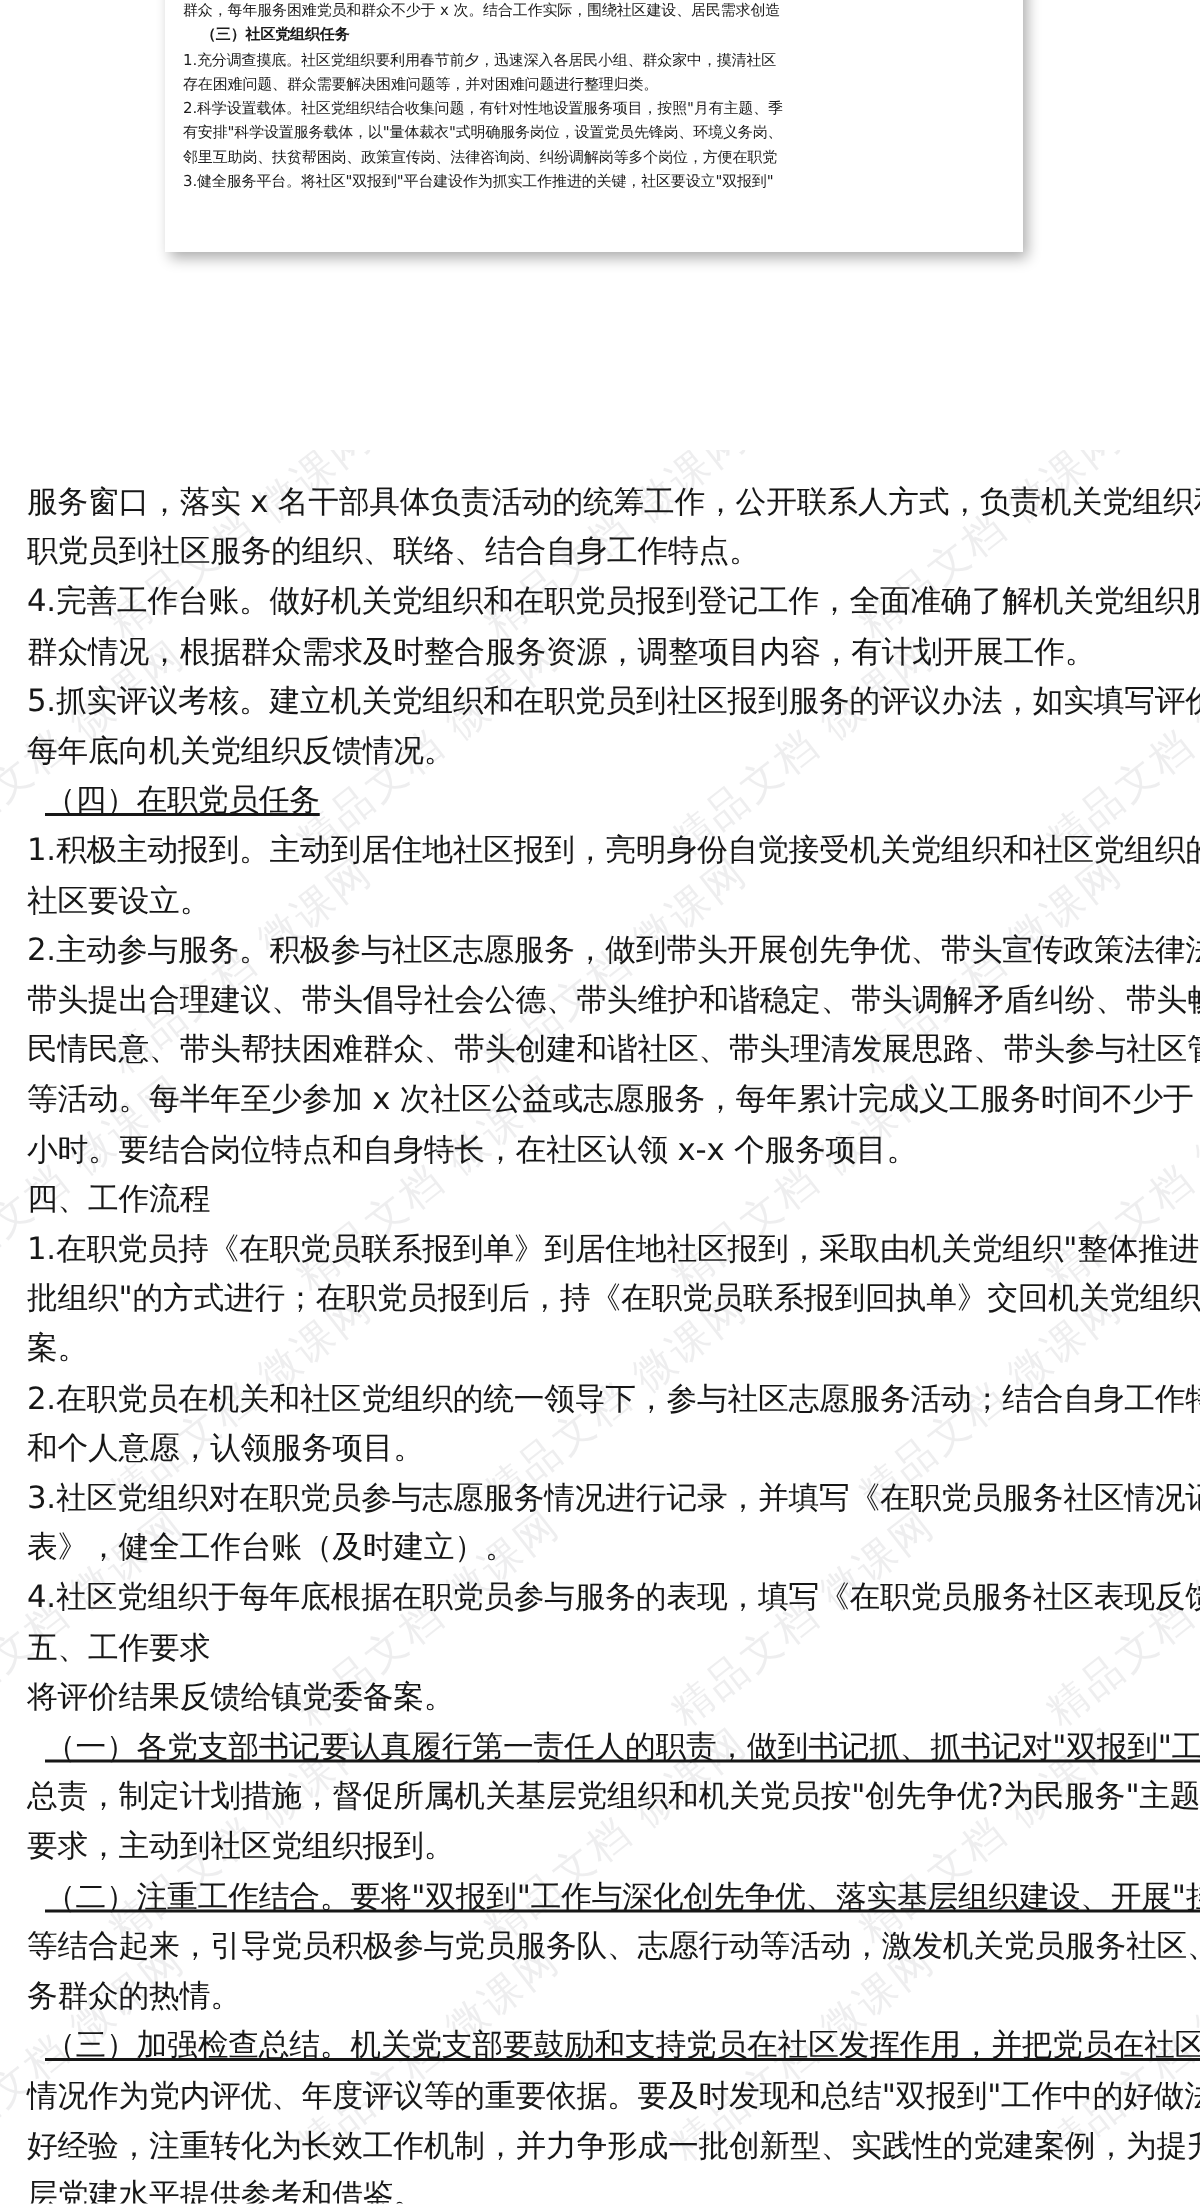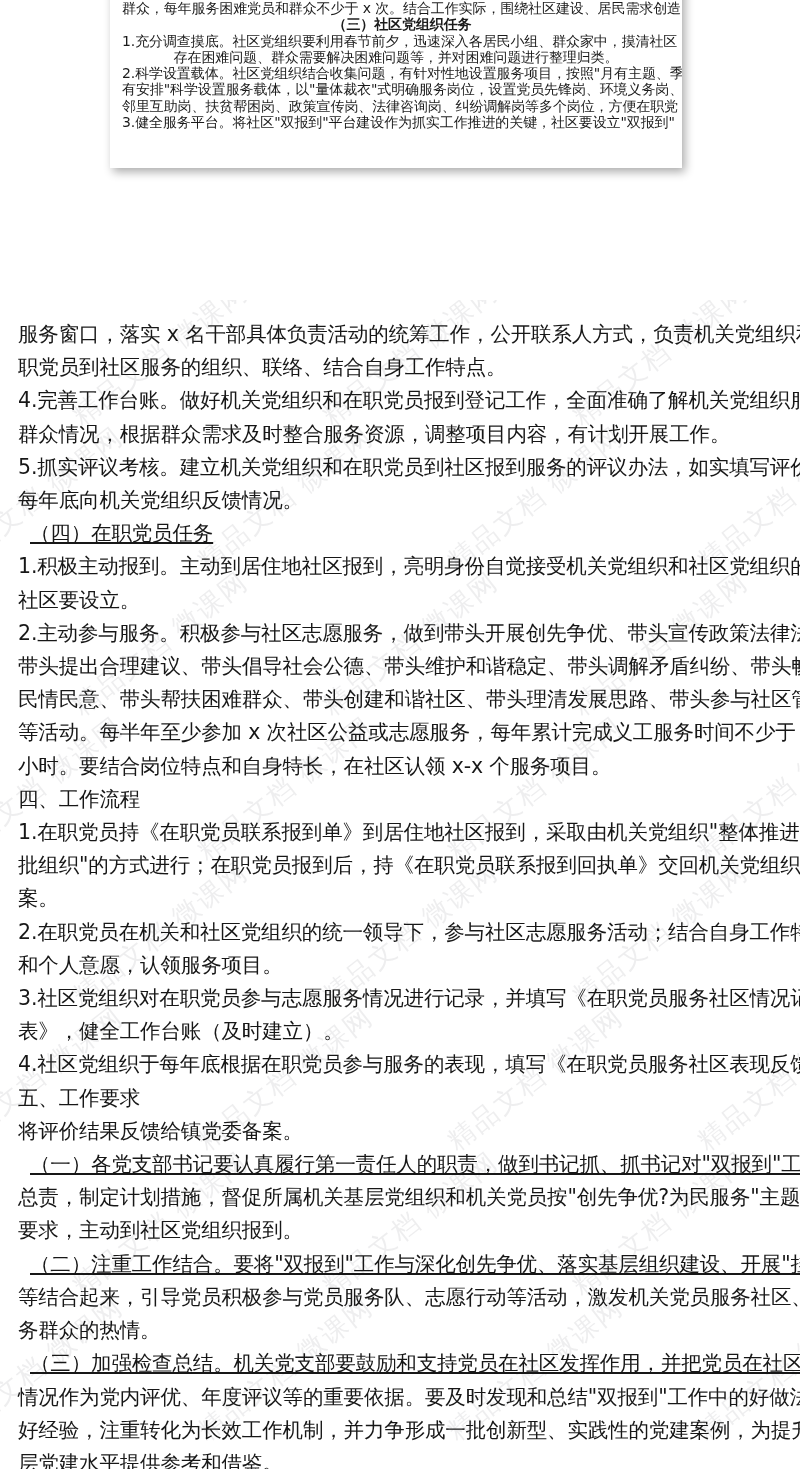--- a/index.html
+++ b/index.html
@@ -55,26 +55,25 @@
   }
   #preview-inner {
     position: absolute;
     left: 0;
     top: 0;
     width: 572px;
     padding: 20px 12px 0 12px;
     box-sizing: border-box;
   }
   .pv-line {
-    font-size: 14px;
+    font-size: 10px;
     line-height: 16.3px;
     color: #1b1b1b;
     white-space: nowrap;
     letter-spacing: -0.1px;
-    text-align: center;
   }
   .pv-indent { padding-left: 12px; font-weight: bold; }
 
   
   #doc-body {
     position: absolute;
     left: 0;
     top: 318px;
     width: 800px;
     z-index: 1;

